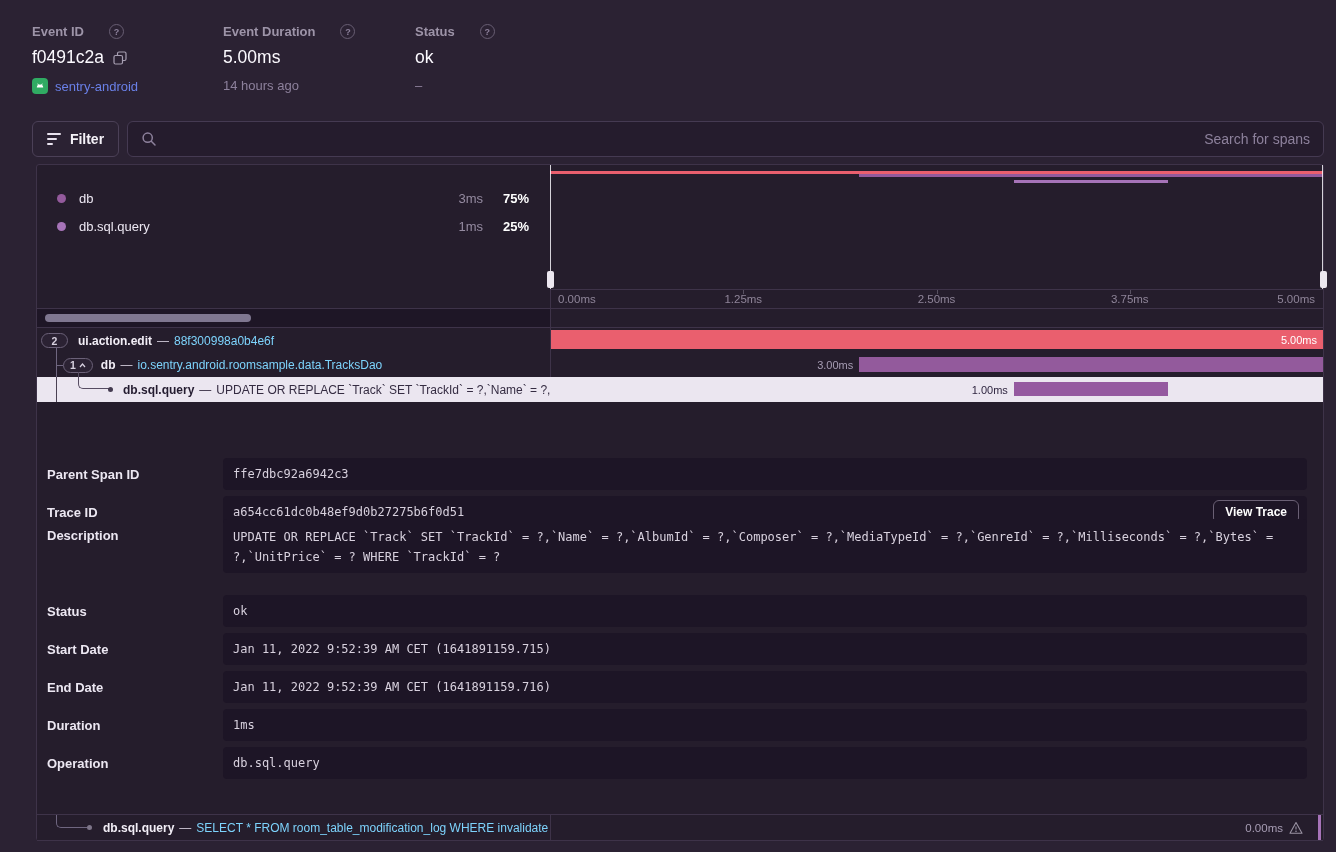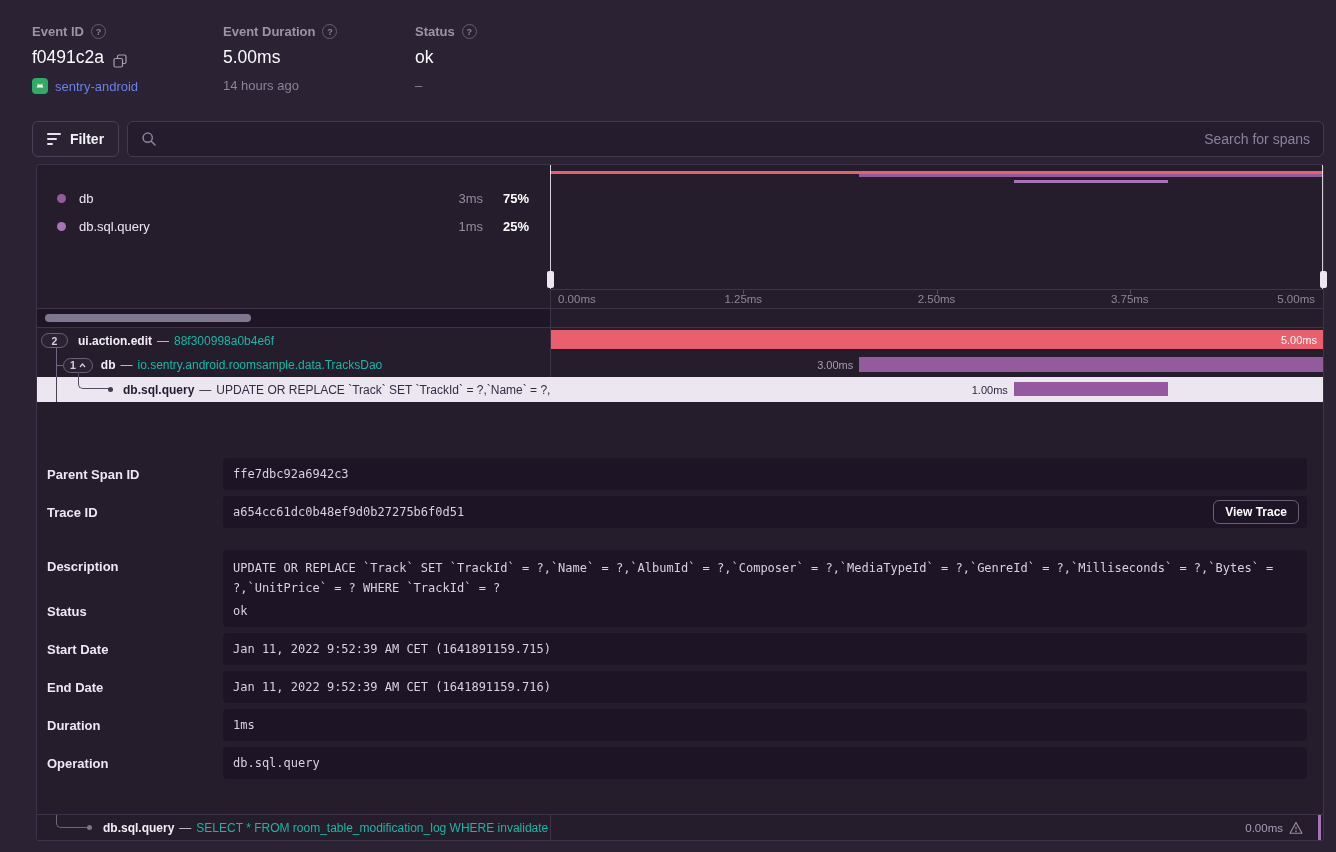--- a/index.html
+++ b/index.html
@@ -4,23 +4,23 @@
 <style>
   * { box-sizing: border-box; margin: 0; padding: 0; }
   html,body { background:#2b2233; }
   body { font-family:"Liberation Sans", sans-serif; }
   .page { position:relative; width:1336px; height:852px; background:#2b2233; overflow:hidden; color:#e8e2ee; }
   .mono { font-family:"DejaVu Sans Mono", monospace; }
 
   
   .hdr-col { position:absolute; top:24px; }
   .hdr-col.c1 { left:32px; } .hdr-col.c2 { left:223px; } .hdr-col.c3 { left:415px; }
-  .hdr-label { display:flex; align-items:center; gap:7px; font-size:13px; font-weight:bold; color:#9d94a8; }
+  .hdr-label { display:flex; align-items:center; gap:25px; font-size:13px; font-weight:bold; color:#9d94a8; }
   .help-circle { width:15px; height:15px; border:1.2px solid #685e73; border-radius:50%; font-size:9px; font-weight:bold; color:#8d819c; display:flex; align-items:center; justify-content:center; }
-  .hdr-value { margin-top:8px; font-size:17.5px; color:#fcfaff; display:flex; align-items:flex-end; gap:9px; }
+  .hdr-value { margin-top:8px; font-size:17.5px; color:#fcfaff; display:flex; align-items:center; gap:9px; }
   .hdr-sub { margin-top:10px; font-size:13px; color:#8d819c; display:flex; align-items:center; gap:7px; }
   .proj-link { color:#6a80e8; }
 
   
   .filter-btn { position:absolute; left:32px; top:121px; width:87px; height:36px; border:1px solid #4b4057; border-radius:6px; background:#2b2233; display:flex; align-items:center; justify-content:center; gap:9px; font-size:14px; font-weight:bold; color:#f4f1f7; }
   .filter-icon { display:flex; flex-direction:column; gap:3px; align-items:flex-start; }
   .filter-icon i { display:block; height:2px; border-radius:1px; background:#e8e2ee; }
   .search-bar { position:absolute; left:127px; top:121px; width:1197px; height:36px; border:1px solid #453a52; border-radius:6px; background:#251c2d; display:flex; align-items:center; padding:0 13px; gap:10px; }
   .search-bar input { flex:1; background:transparent; border:none; outline:none; color:#d6d0dc; font-size:14px; font-family:"Liberation Sans", sans-serif;text-align:right; }
   .search-bar input::placeholder { color:#8d819c; }
@@ -54,21 +54,21 @@
 
   
   .rows { position:absolute; left:0; top:163px; width:1286px; height:74px; }
   .span-row { position:absolute; left:0; width:100%; }
   .span-row.sel { background:#ebe6f0; z-index:2; }
   .row-name { position:absolute; left:0; top:0; bottom:0; width:513px; display:flex; align-items:center; overflow:hidden; white-space:nowrap; font-size:12px; }
   .row-timeline { position:absolute; left:513px; right:0; top:0; bottom:0; }
   .pill { display:inline-flex; align-items:center; justify-content:center; gap:3px; height:15px; min-width:27px; padding:0 6px; border:1px solid #6b6178; border-radius:8px; background:#2b2233; font-size:10.5px; font-weight:bold; color:#d8d2e0; flex:none; }
   .op { font-weight:bold; color:#f2eef6; margin-right:5px; }
   .sep { color:#cfc8d8; margin-right:5px; }
-  .desc { color:#14b8a6; }
+  .desc { color:#7dd3fc; }
   .sel .op { color:#241c30; } .sel .sep, .sel .desc { color:#352c42; }
   .bar { position:absolute; }
   .bar-label-in { position:absolute; right:6px; top:0; bottom:0; display:flex; align-items:center; font-size:11px; color:#ffffff; }
   .bar-label-out { position:absolute; top:0; bottom:0; display:flex; align-items:center; font-size:11px; color:#a79db4; white-space:nowrap; }
   .bar-label-out.dark { color:#2f2640;text-align:center; }
   .tree-ol { position:absolute; z-index:3; }
 
   
   .detail-row { position:absolute; left:10px; right:16px; height:32px; }
   .detail-label { position:absolute; left:0; top:0; height:32px; display:flex; align-items:center; gap:8px; font-size:13px; font-weight:bold; color:#ece7f2; }
@@ -274,21 +274,21 @@
     <div class="detail-row" style="top:331px">
       <div class="detail-label">
           <span>Trace ID</span>
         </div>
       <div class="detail-box">
         <span class="detail-val mono">a654cc61dc0b48ef9d0b27275b6f0d51</span>
         <button class="box-btn bright">View Trace</button>
       </div>
     </div>
 
-    <div class="detail-row tall" style="top:385px">
+    <div class="detail-row tall" style="top:354px">
       <div class="detail-label">
           <span>Description</span>
         </div>
       <div class="detail-box">
           <span class="detail-val mono">UPDATE OR REPLACE `Track` SET `TrackId` = ?,`Name` = ?,`AlbumId` = ?,`Composer` = ?,`MediaTypeId` = ?,`GenreId` = ?,`Milliseconds` = ?,`Bytes` = ?,`UnitPrice` = ? WHERE `TrackId` = ?</span>
         </div>
     </div>
 
     <div class="detail-row" style="top:430px">
       <div class="detail-label">

